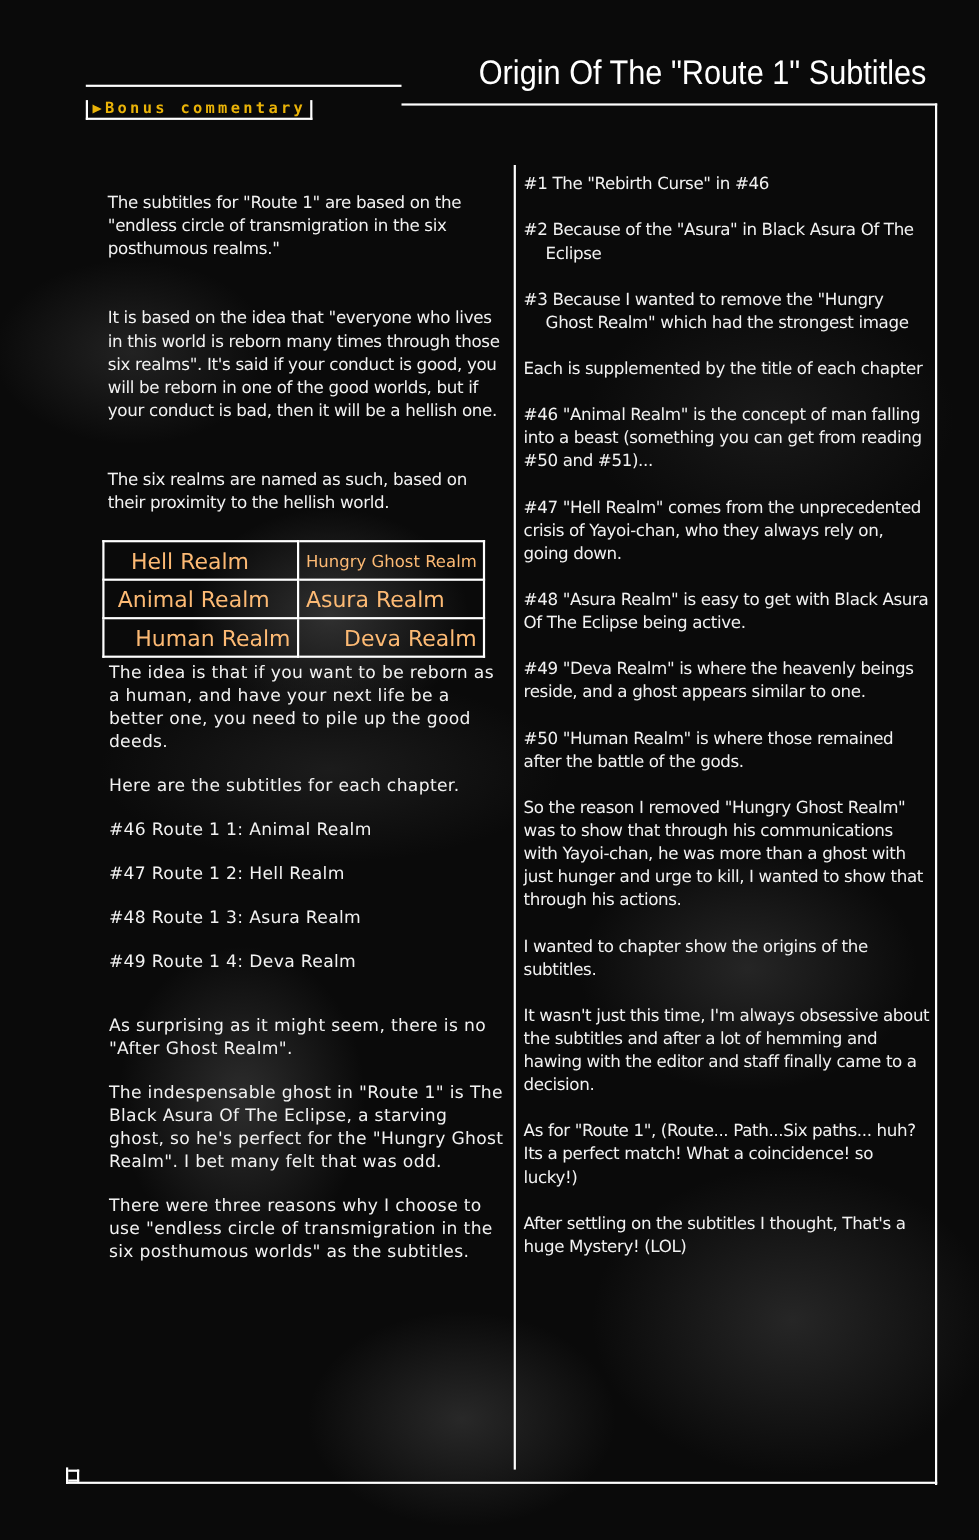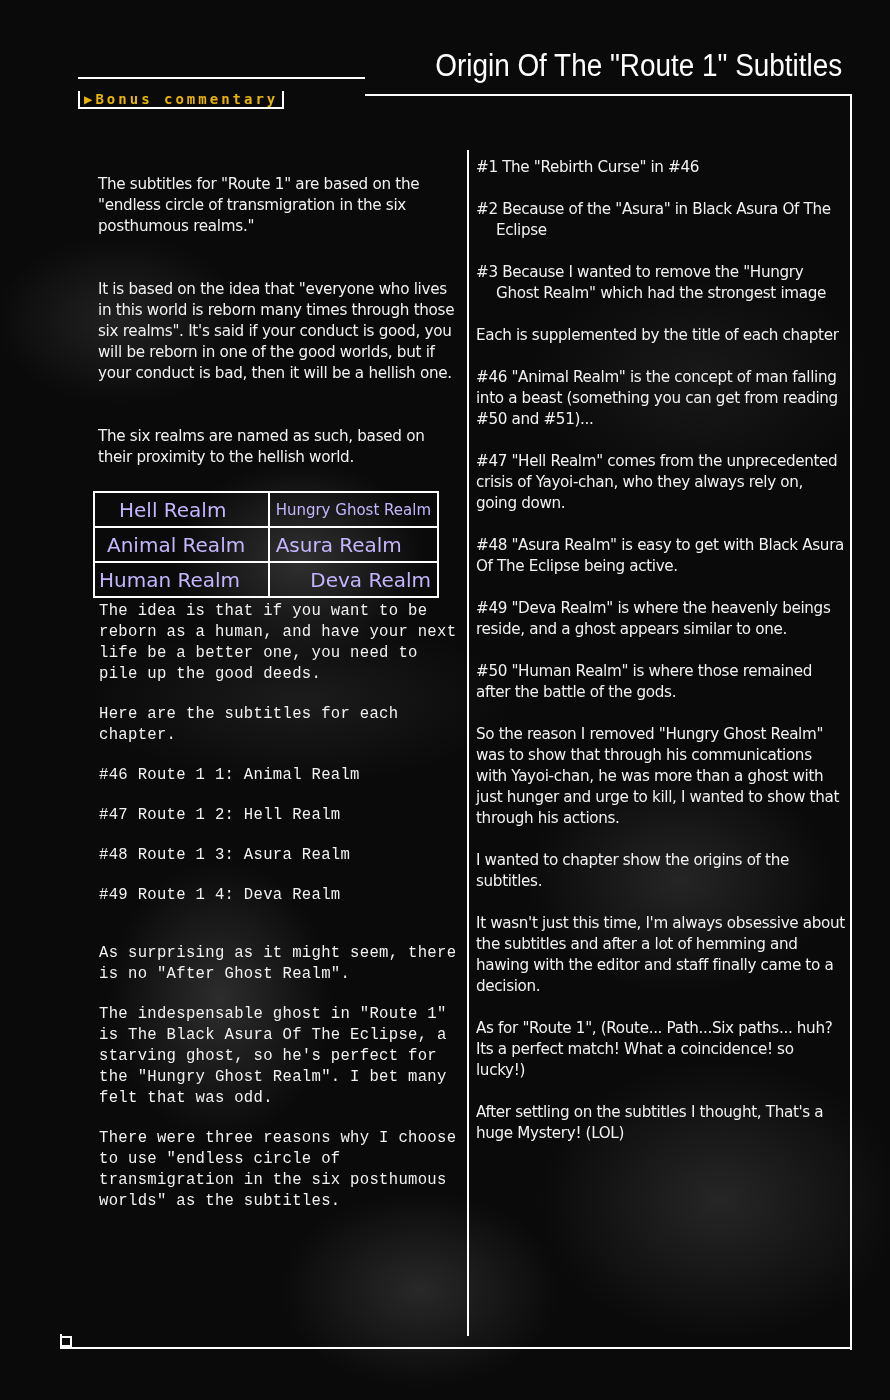--- a/index.html
+++ b/index.html
@@ -68,25 +68,25 @@
   .col { position: absolute; }
   .col p { margin: 0; }
   .left-top { left: 98px; top: 174px; width: 360px; font-size: 15.2px; line-height: 21px; letter-spacing: -0.3px; }
   .left-top p { margin-bottom: 42px; }
   .realm-table {
     position: absolute; left: 93px; top: 491px; width: 346px; height: 105px;
     border-collapse: collapse; border: 2px solid #fff;
   }
   .realm-table td {
     border: 2px solid #fff; height: 33px; padding: 0 6px;
-    font-size: 20px; color: #c4b5fd; white-space: nowrap;
+    font-size: 20px; color: #fdba74; white-space: nowrap;
   }
   .realm-table td.c0 { width: 160px; }
   .left-bot { left: 99px; top: 601px; width: 360px; font-size: 15.6px; line-height: 21px; letter-spacing: 0.3px; }
-  .left-bot p { margin-bottom: 19px; font-family: Liberation Mono, monospace; }
+  .left-bot p { margin-bottom: 19px; }
   .left-bot .chapters p { margin-bottom: 19px; }
   .left-bot .gap { height: 18px; }
   .right { left: 476px; top: 157px; width: 370px; font-size: 15.2px; line-height: 21px; letter-spacing: -0.35px; }
   .right p { margin-bottom: 21px; }
   .right .indent { padding-left: 20px; text-indent: -20px; }
 </style>
 </head>
 <body>
 
 <div class="bg"></div>
@@ -112,21 +112,21 @@
   <tbody>
       <tr>
     <td class="c0" style="padding-left:24px;">Hell Realm</td>
     <td style="font-size:15px;text-align:right;">Hungry Ghost Realm</td>
   </tr>
   <tr>
     <td class="c0" style="padding-left:12px;">Animal Realm</td>
     <td style="padding-left:6px;">Asura Realm</td>
   </tr>
   <tr>
-    <td class="c0" style="padding-left:4px;">Human Realm</td>
+    <td class="c0" style="padding-left:28px;">Human Realm</td>
     <td style="padding-left:22px;text-align:right;">Deva Realm</td>
   </tr>
 </tbody>
   </table>
 
 <div class="col left-bot">
   <p>The idea is that if you want to be reborn as a human, and have your next life be a better one, you need to pile up the good deeds.</p>
   <p>Here are the subtitles for each chapter.</p>
   <div class="chapters">
     <p>#46 Route 1 1: Animal Realm</p>

